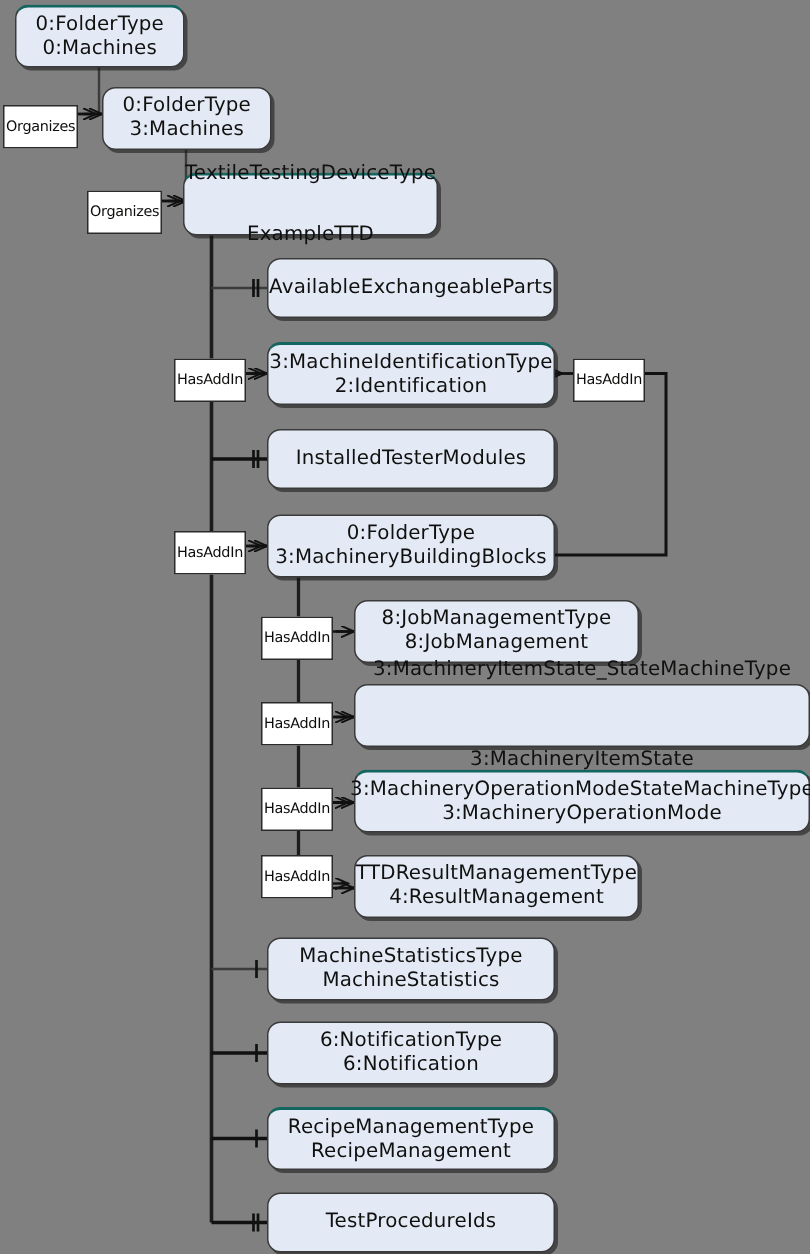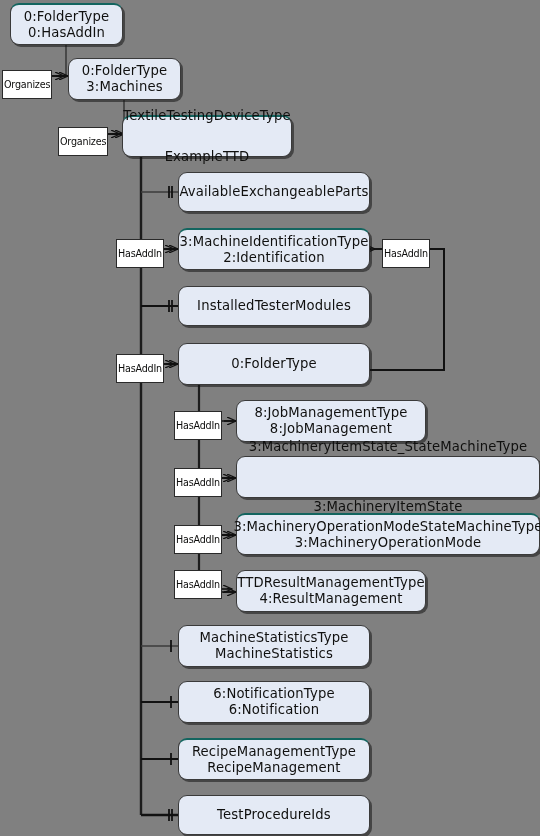--- a/index.html
+++ b/index.html
@@ -167,21 +167,21 @@
 
     <g>
       <path d="M141,815 L178,815" fill="none" stroke="#111" stroke-width="2.4"></path>
       <path d="M169,809 L169,821" fill="none" stroke="#111" stroke-width="1.8"></path>
       <path d="M172,809 L172,821" fill="none" stroke="#111" stroke-width="1.8"></path>
     </g>
   </svg>
 
   <div class="node object accent-0 teal-top" style="left: 10px; top: 3px; width: 113px; height: 42px; background: rgb(228, 234, 245);">
     <span class="ln">0:FolderType</span>
-    <span class="ln">0:HasAddIn</span>
+    <span class="ln">0:Machines</span>
   </div>
 
   <div class="node object" style="left: 68px; top: 58px; width: 113px; height: 42px; background: rgb(228, 234, 245);">
     <span class="ln">0:FolderType</span>
     <span class="ln">3:Machines</span>
   </div>
 
   <div class="node object teal-top" style="left: 122px; top: 115px; width: 170px; height: 42px; background: rgb(228, 234, 245); gap: 25px;">
     <span class="ln">TextileTestingDeviceType</span>
     <span class="ln">ExampleTTD</span>
@@ -195,20 +195,21 @@
     <span class="ln">3:MachineIdentificationType</span>
     <span class="ln">2:Identification</span>
   </div>
 
   <div class="node object" style="left: 178px; top: 286px; width: 192px; height: 40px; background: rgb(228, 234, 245); text-align: center;">
     <span class="ln">InstalledTesterModules</span>
   </div>
 
   <div class="node object" style="left: 178px; top: 343px; width: 192px; height: 42px; background: rgb(228, 234, 245);">
     <span class="ln">0:FolderType</span>
+    <span class="ln">3:MachineryBuildingBlocks</span>
   </div>
 
   <div class="node object" style="left: 236px; top: 400px; width: 190px; height: 42px; background: rgb(228, 234, 245);">
     <span class="ln">8:JobManagementType</span>
     <span class="ln">8:JobManagement</span>
   </div>
 
   <div class="node object" style="left: 236px; top: 456px; width: 304px; height: 42px; background: rgb(228, 234, 245); gap: 44px;">
     <span class="ln">3:MachineryItemState_StateMachineType</span>
     <span class="ln">3:MachineryItemState</span>

